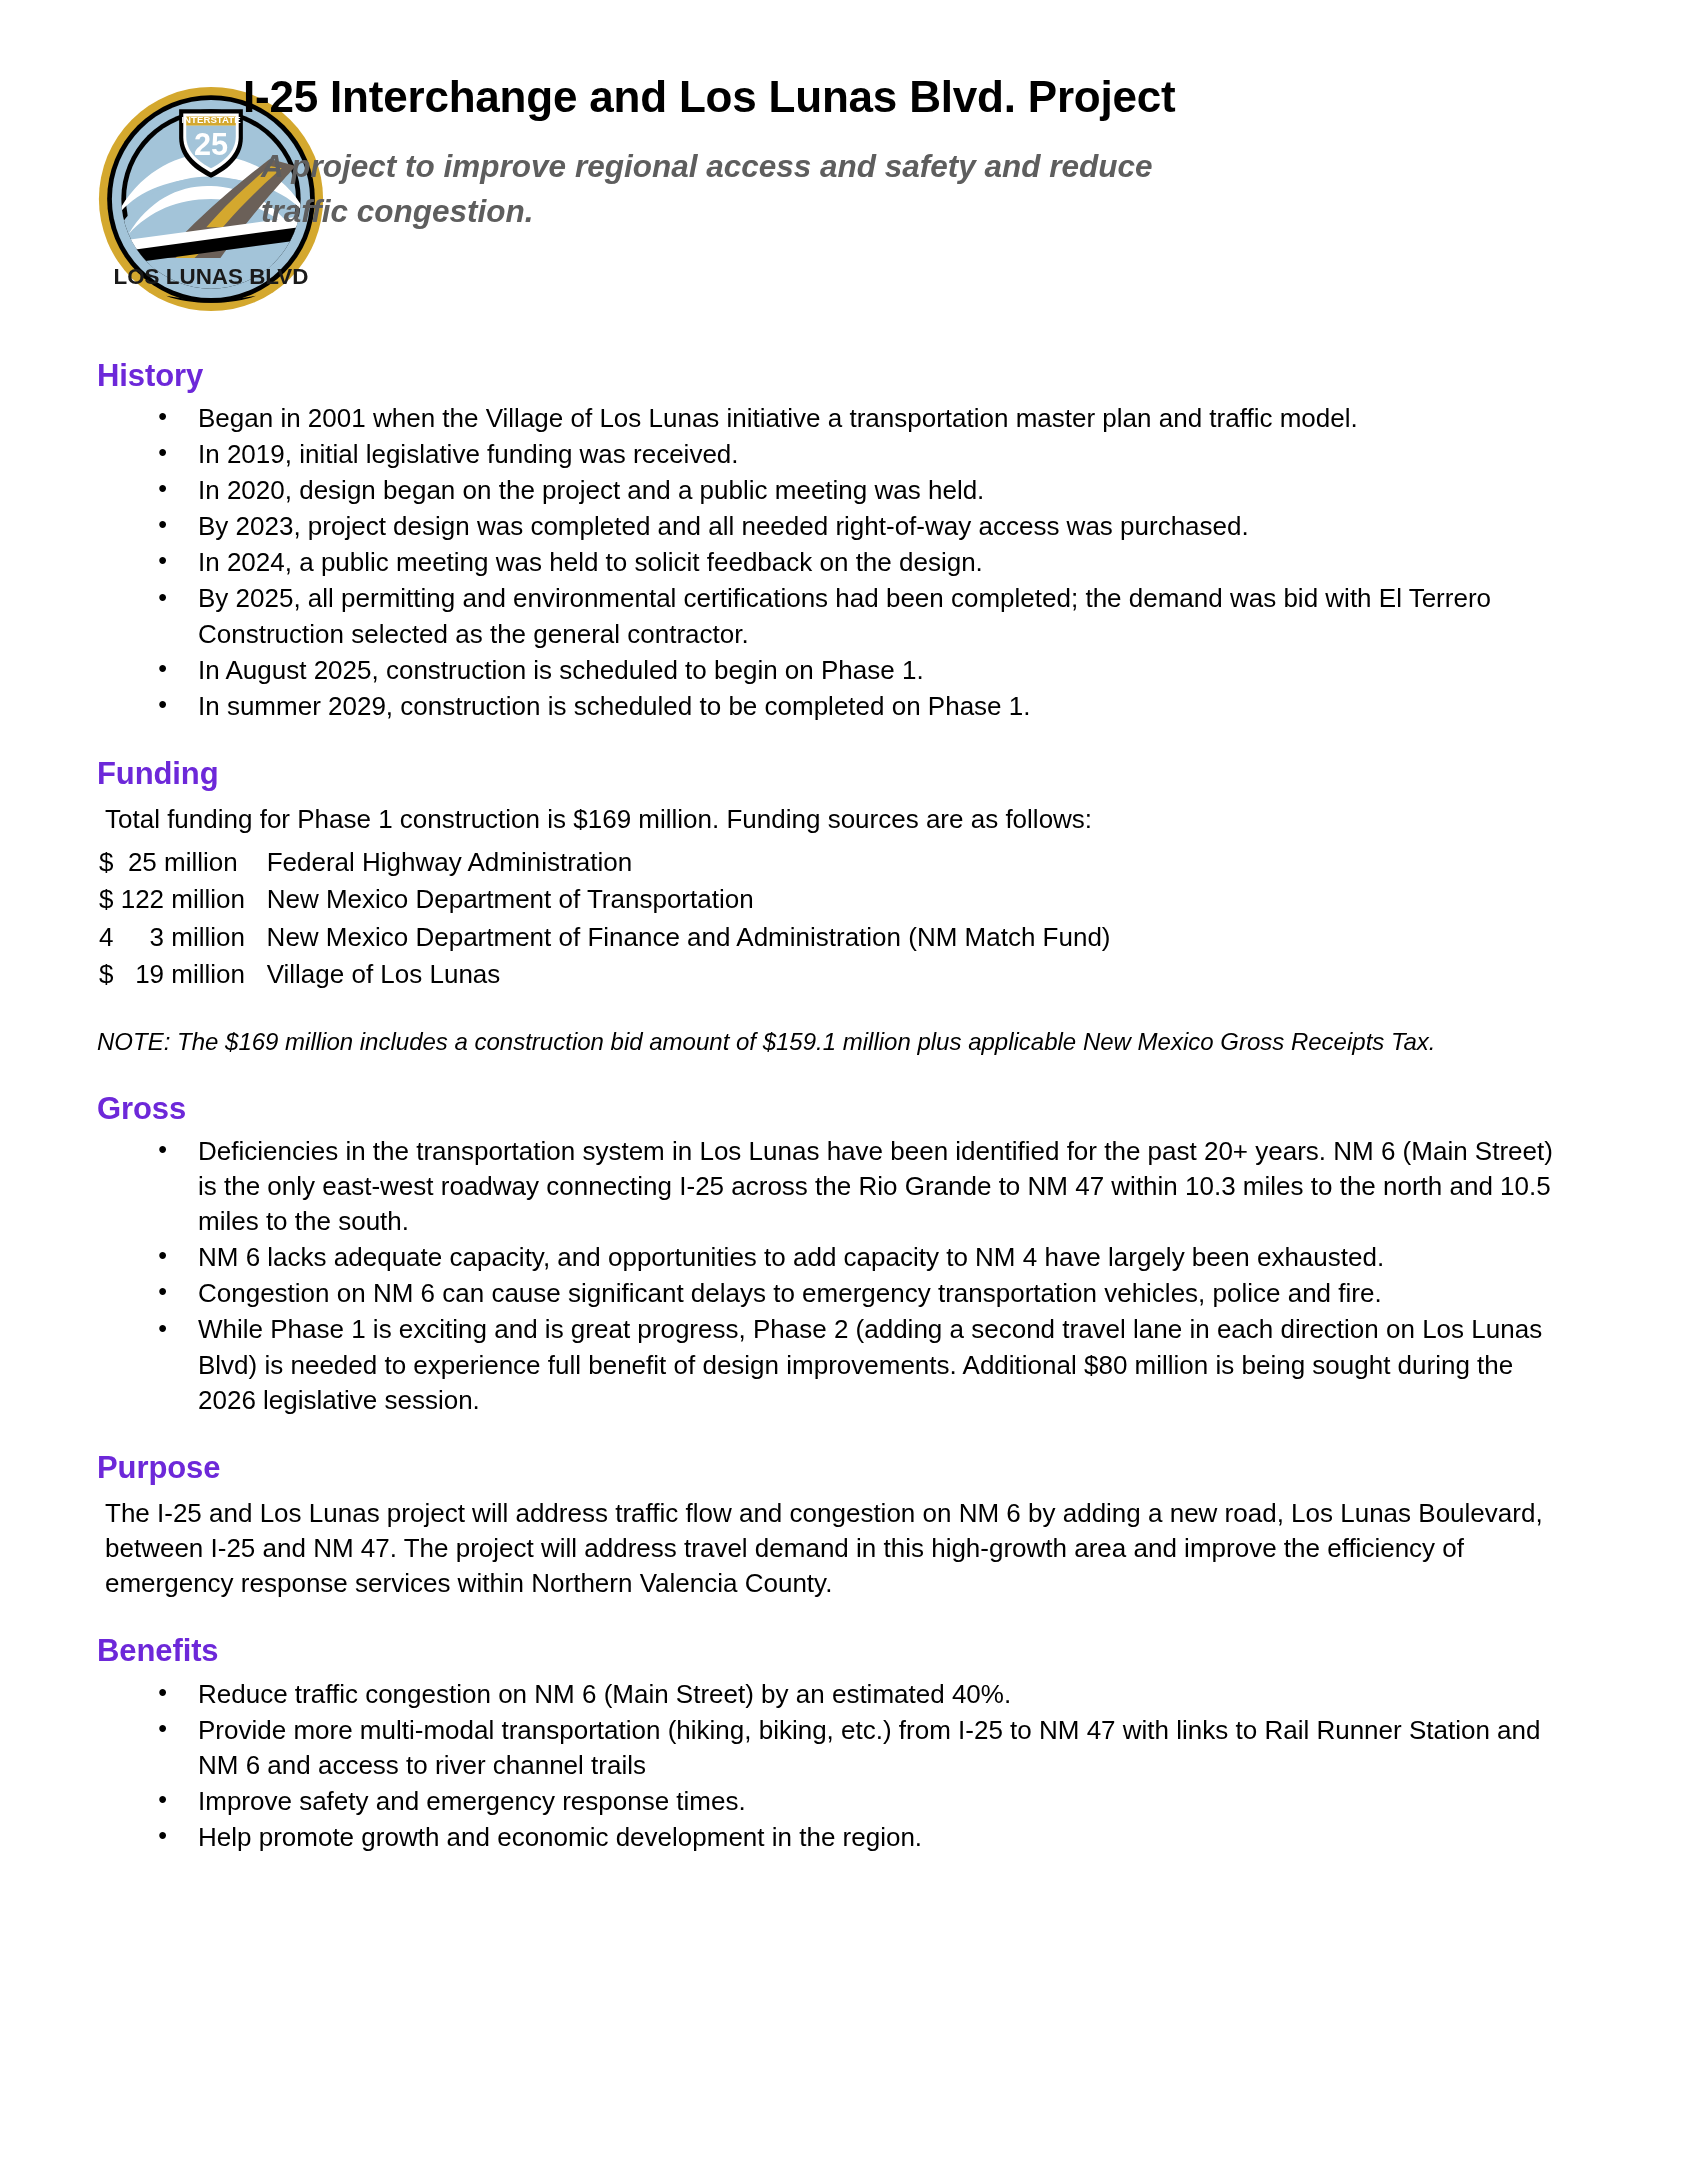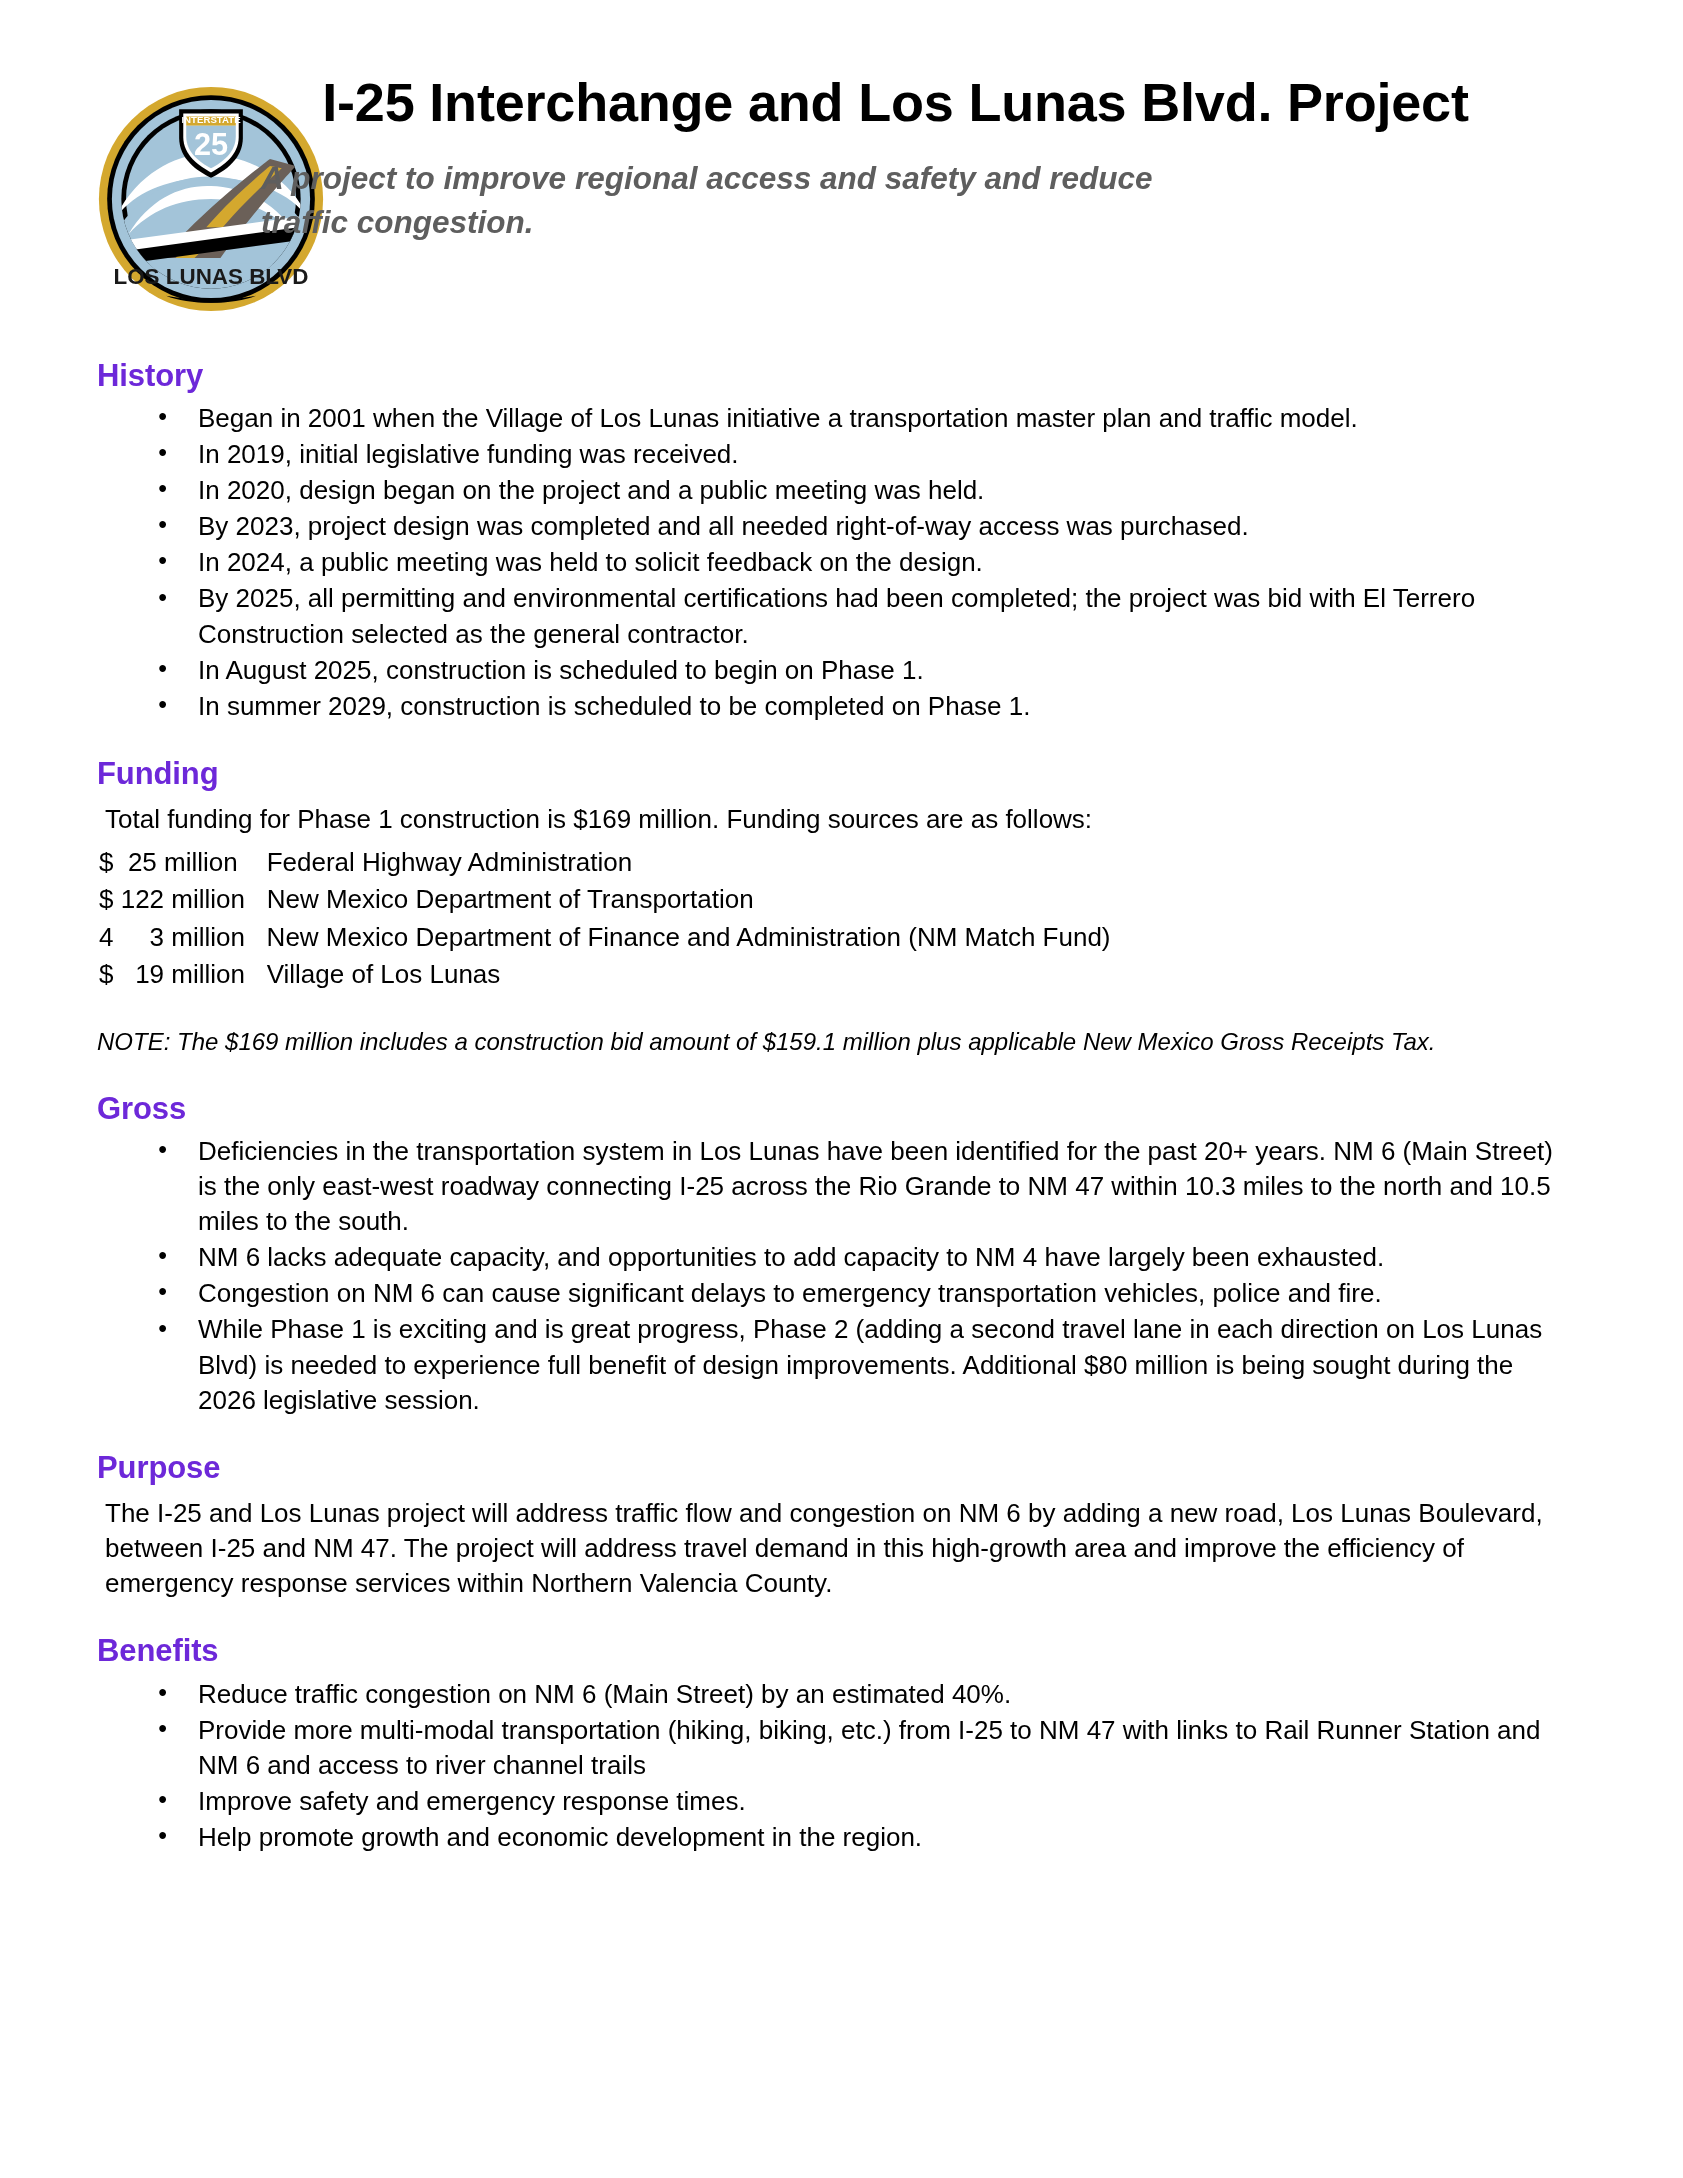--- a/index.html
+++ b/index.html
@@ -49,24 +49,23 @@
     margin-top: 10.8px;
   }
 
   .header-text {
     flex: 1;
     padding-right: 108px;
     padding-top: 1.8px;
   }
 
   .doc-title {
-    font-size: 54px;
+    font-size: 44px;
     font-weight: bold;
     color: #000000;
-    text-align: center;
     line-height: 1.12;
     margin: 0 0 23.4px 0;
     letter-spacing: -0.2px;
     padding-right: 27px;
   }
 
   .doc-subtitle {
     font-size: 31.5px;
     font-style: italic;
     font-weight: bold;
@@ -221,21 +220,21 @@
   <div class="content">
 
     <div class="section">
       <h2 class="section-heading">History</h2>
       <ul class="bullets">
         <li>Began in 2001 when the Village of Los Lunas initiative a transportation master plan and traffic model.</li>
         <li>In 2019, initial legislative funding was received.</li>
         <li>In 2020, design began on the project and a public meeting was held.</li>
         <li>By 2023, project design was completed and all needed right-of-way access was purchased.</li>
         <li>In 2024, a public meeting was held to solicit feedback on the design.</li>
-        <li>By 2025, all permitting and environmental certifications had been completed; the project was bid with El Terrero Construction selected as the general contractor.</li>
+        <li>By 2025, all permitting and environmental certifications had been completed; the demand was bid with El Terrero Construction selected as the general contractor.</li>
         <li>In August 2025, construction is scheduled to begin on Phase 1.</li>
         <li>In summer 2029, construction is scheduled to be completed on Phase 1.</li>
       </ul>
     </div>
 
     <div class="section">
       <h2 class="section-heading">Funding</h2>
       <p class="body-text">Total funding for Phase 1 construction is $169 million. Funding sources are as follows:</p>
       <div class="funding-line">$  25 million    Federal Highway Administration</div>
       <div class="funding-line">$ 122 million   New Mexico Department of Transportation</div>

